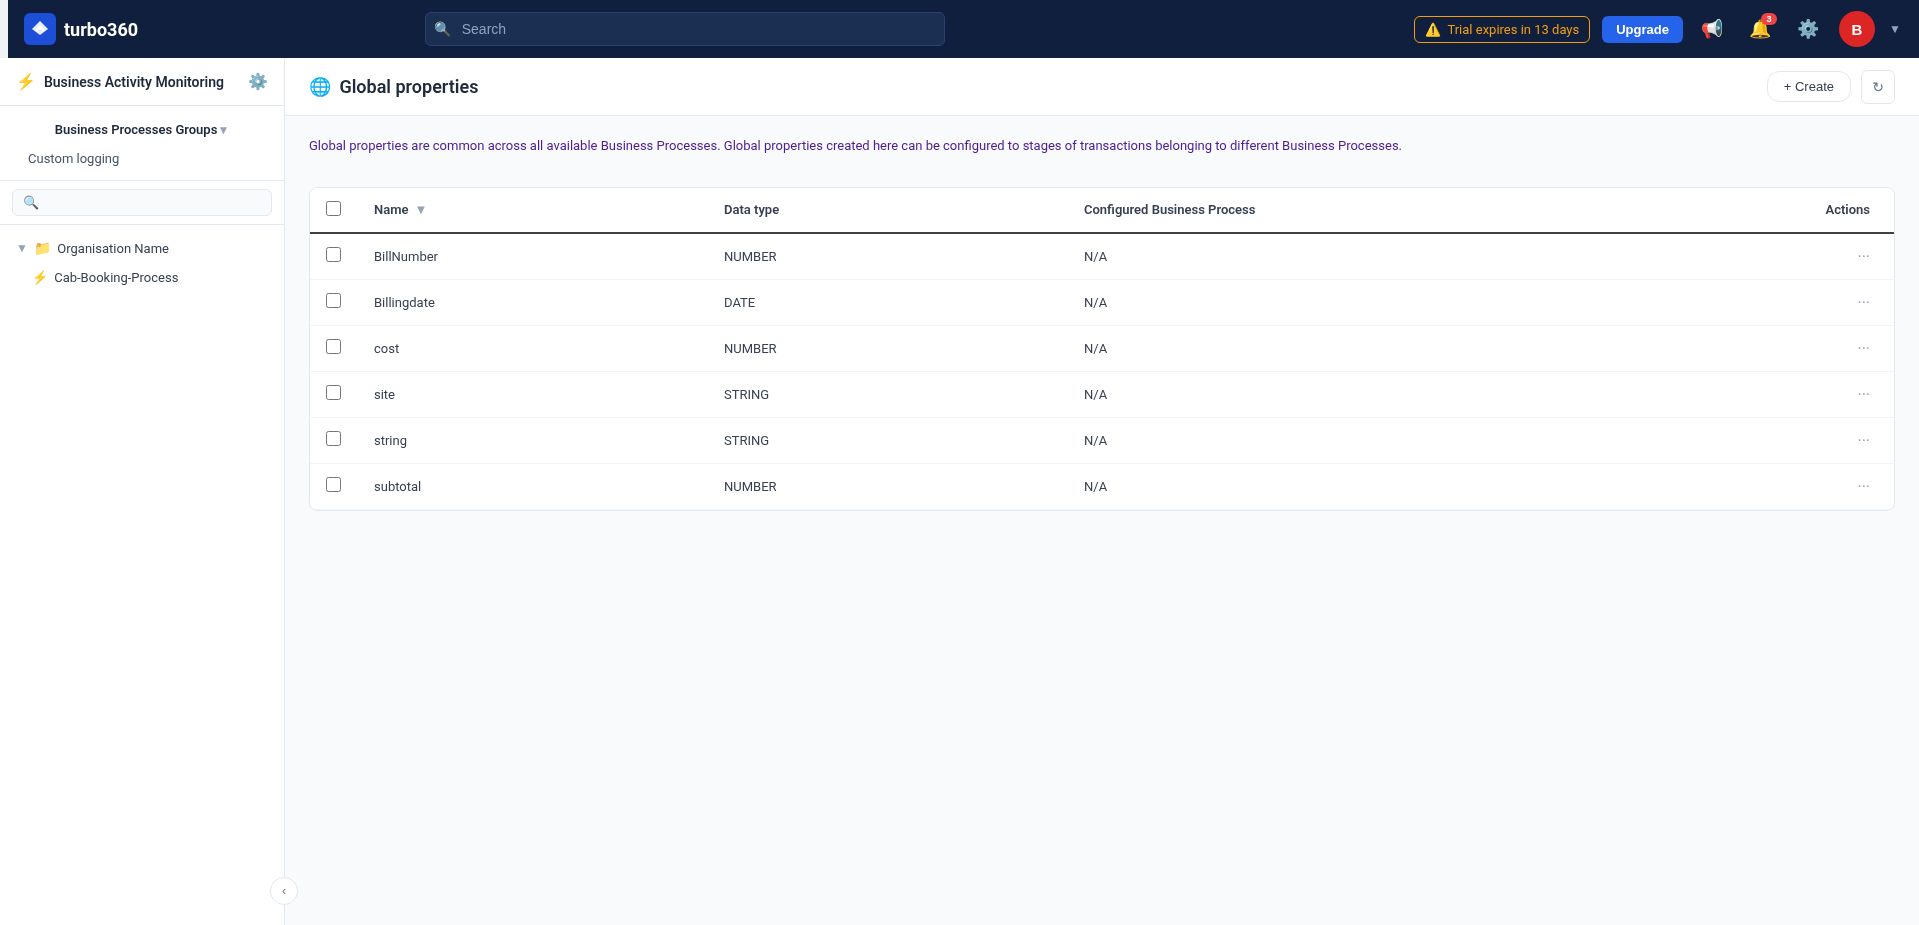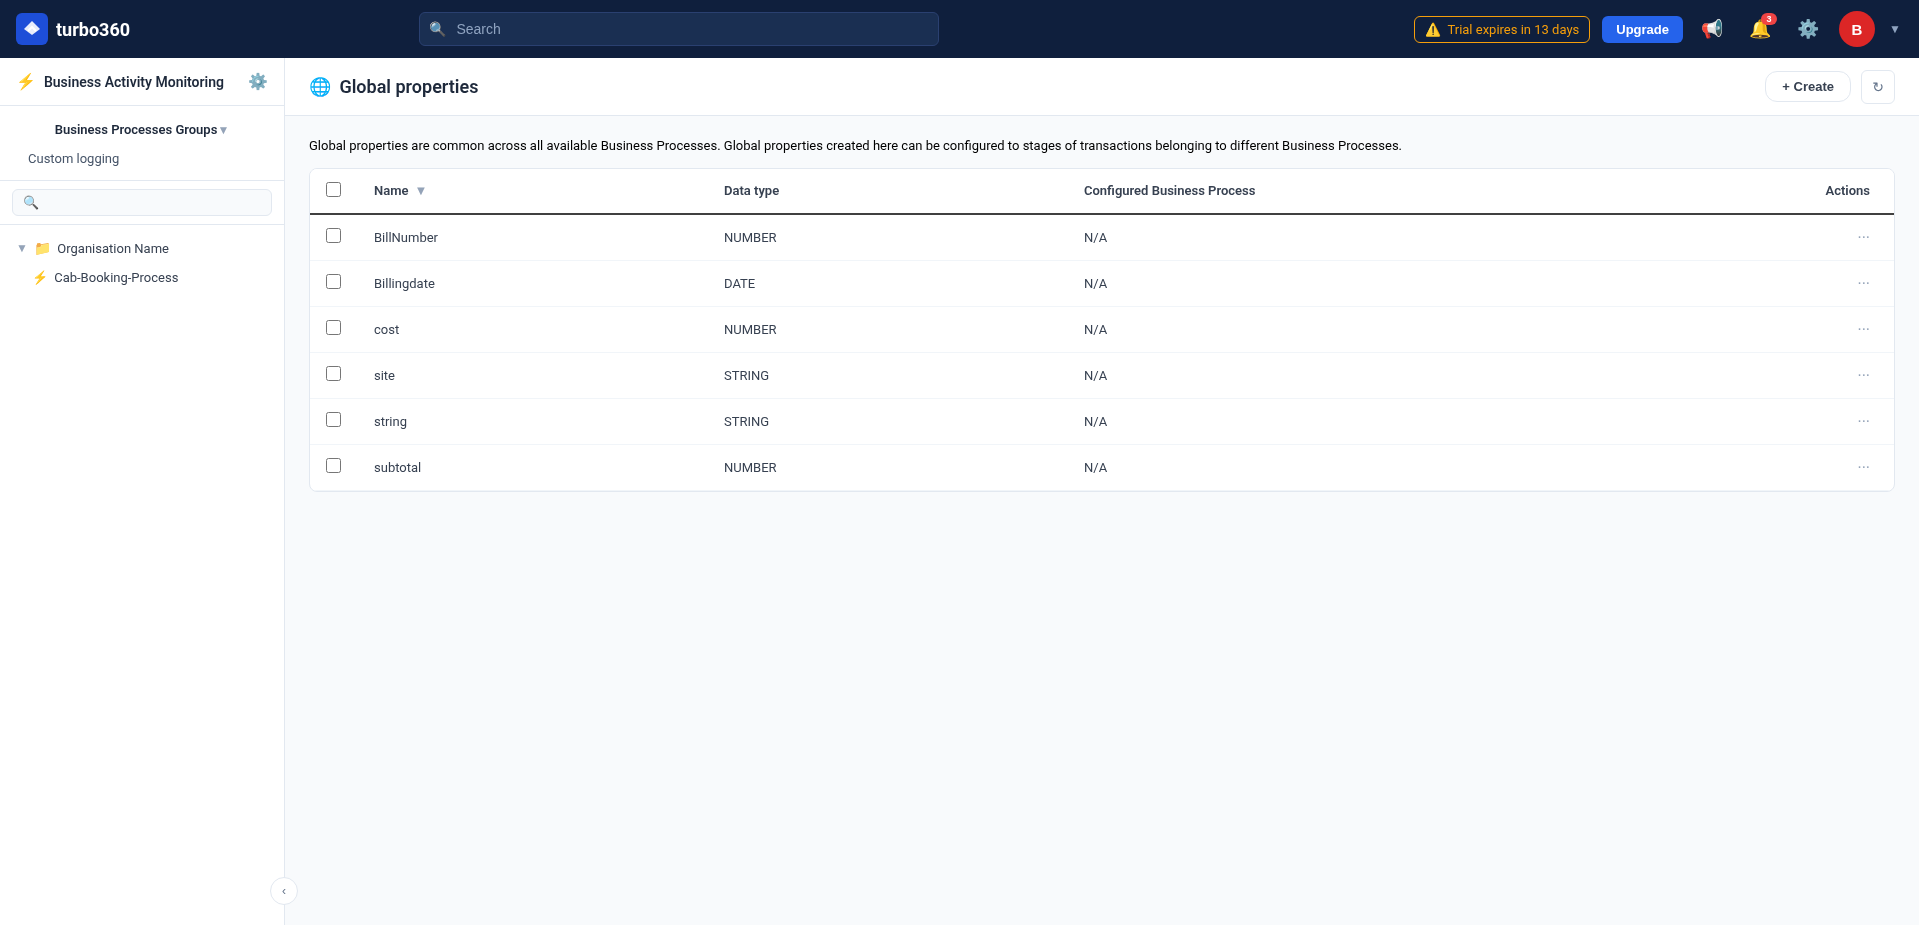--- a/index.html
+++ b/index.html
@@ -7,21 +7,21 @@
 
     
     .topnav {
       background: #0f1f3d;
       height: 58px;
       display: flex;
       align-items: center;
       padding: 0 16px;
       gap: 12px;
       position: fixed;
-      top: 0; left: 0; right: 0;
+      top: 0; left: 8px; right: 0;
       z-index: 100;
     }
     .logo-area {
       display: flex;
       align-items: center;
       gap: 8px;
       color: white;
       font-weight: 700;
       font-size: 18px;
       min-width: 160px;
@@ -274,21 +274,21 @@
       gap: 10px;
     }
     .create-btn {
       background: white;
       border: 1px solid #e2e8f0;
       border-radius: 12px;
       padding: 7px 16px;
       font-size: 13px;
       color: #374151;
       cursor: pointer;
-      font-weight: 700;
+      font-weight: 400;
       display: flex;
       align-items: center;
       gap: 4px;
     }
     .refresh-btn {
       background: white;
       border: 1px solid #e2e8f0;
       border-radius: 6px;
       width: 34px;
       height: 34px;
@@ -300,22 +300,22 @@
       font-size: 14px;
     }
 
     .main-body {
       flex: 1;
       padding: 20px 24px;
       overflow-y: auto;
     }
     .description-text {
       font-size: 13px;
-      color: #000000;
-      margin-bottom: 12px;
+      color: #4c1d95;
+      margin-bottom: 31px;
       line-height: 1.5;
       max-width: 1100px;
     }
 
     
     .table-container {
       background: white;
       border: 1px solid #e2e8f0;
       border-radius: 8px;
       overflow: hidden;

